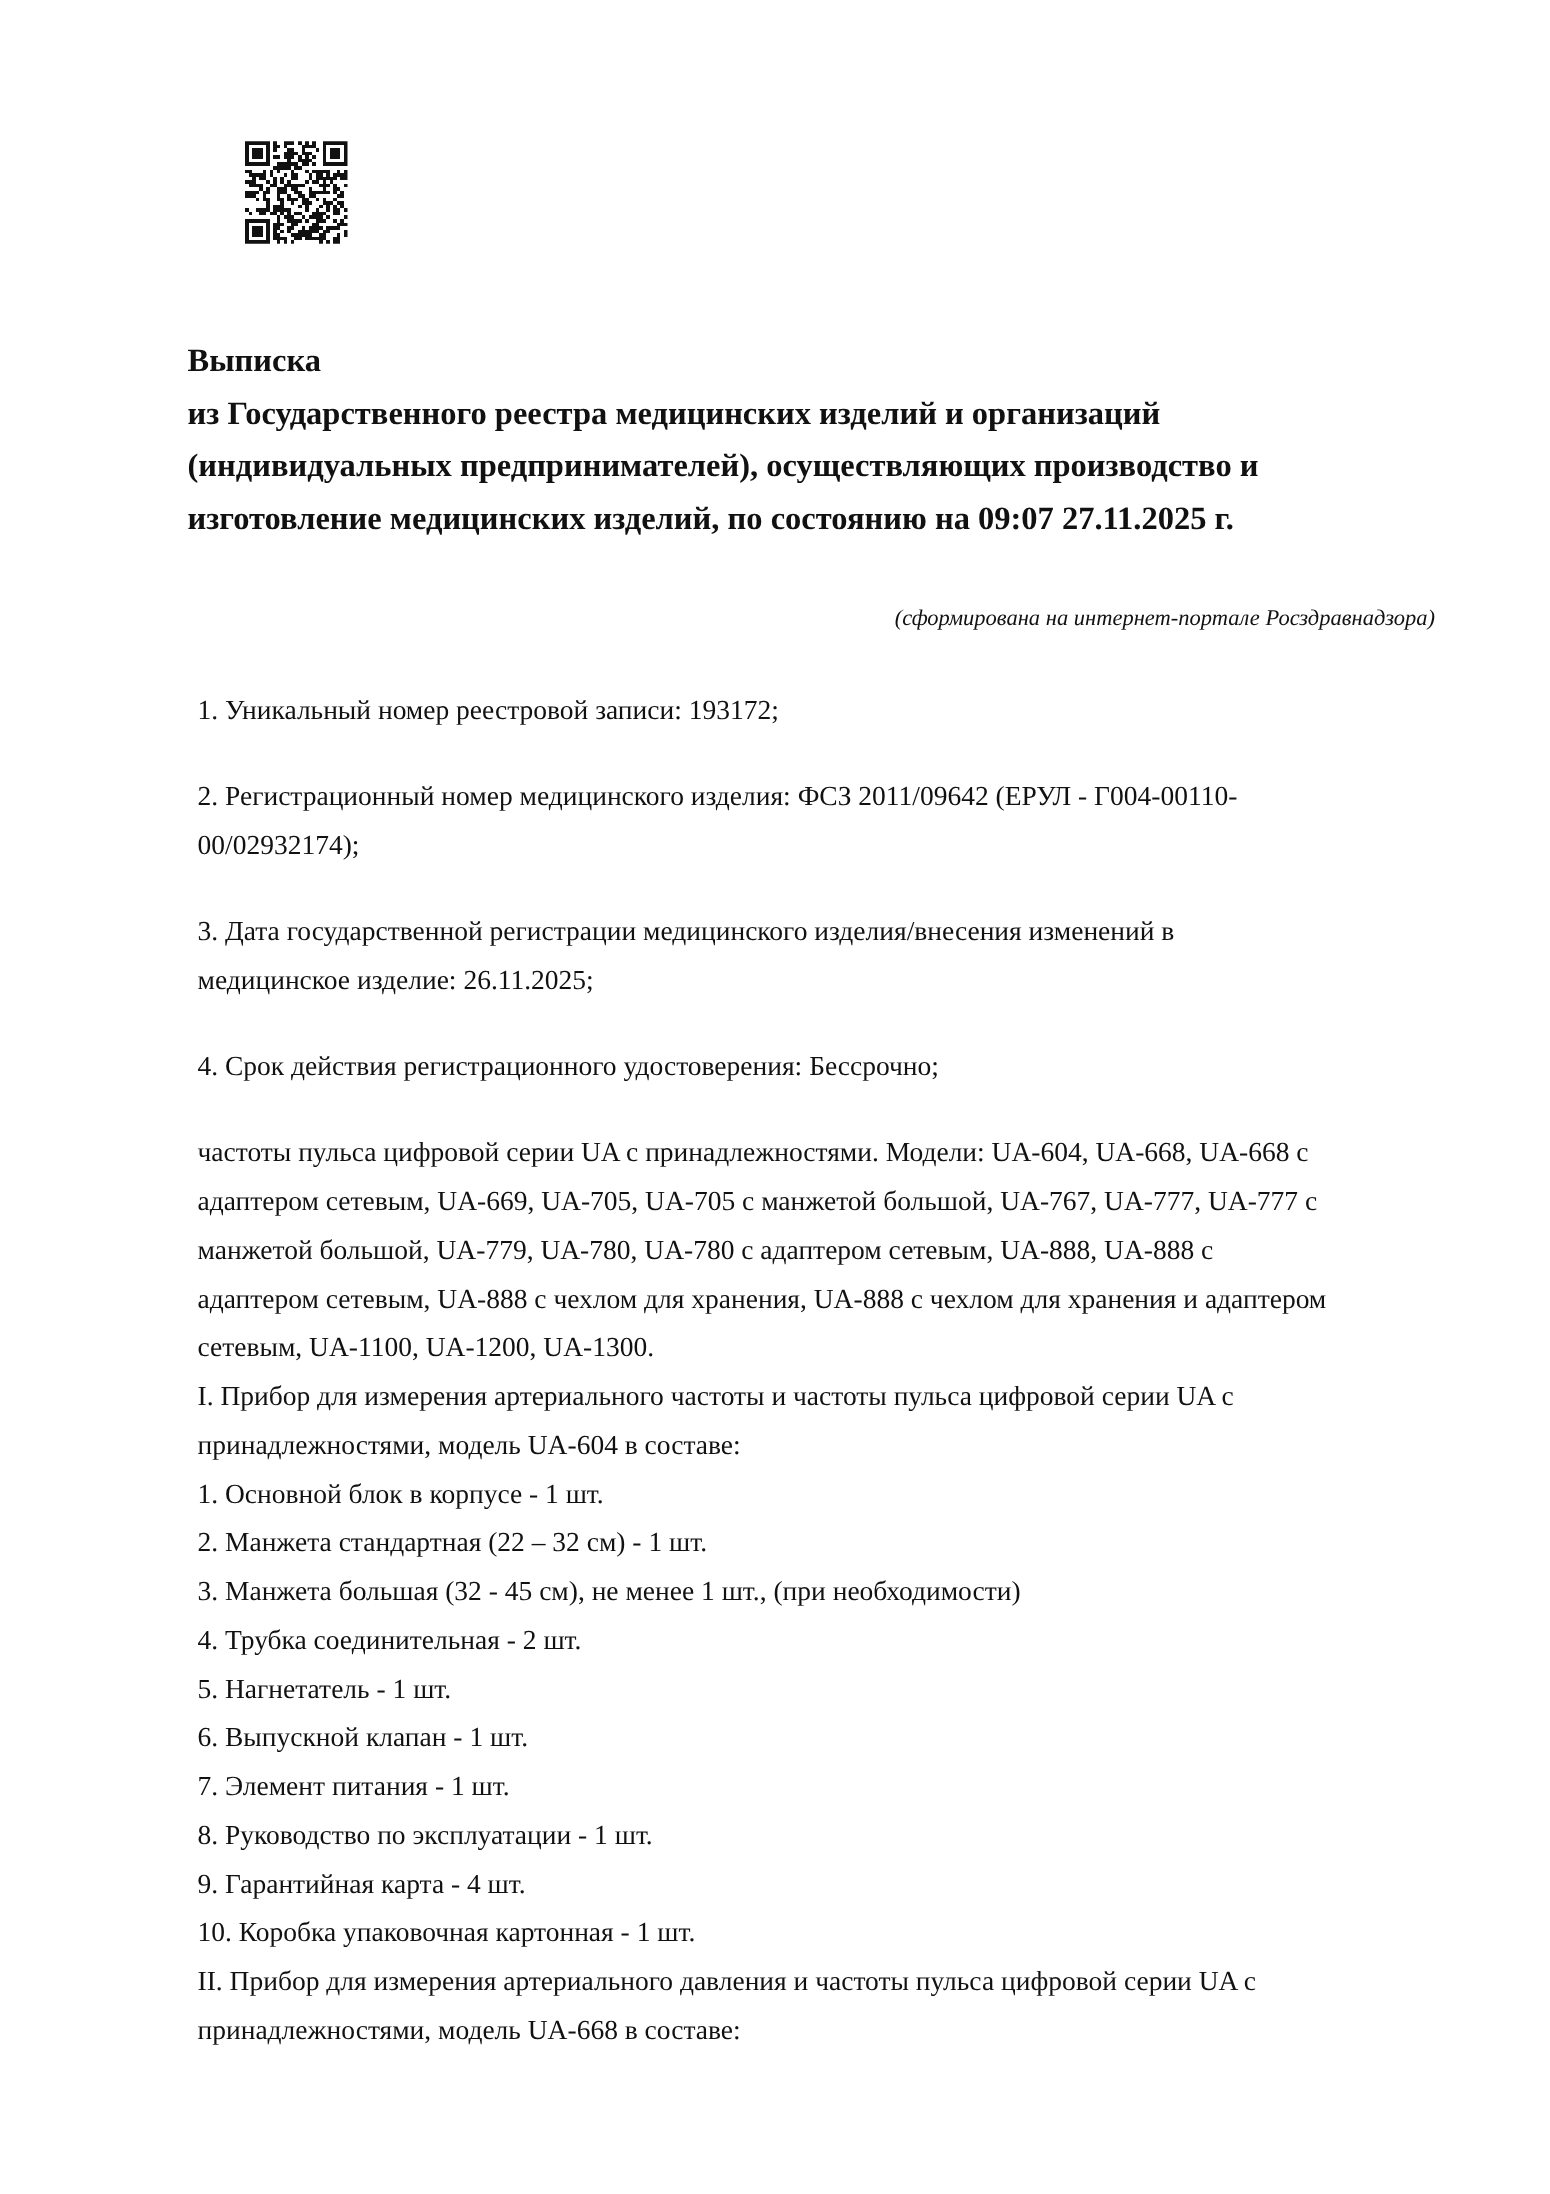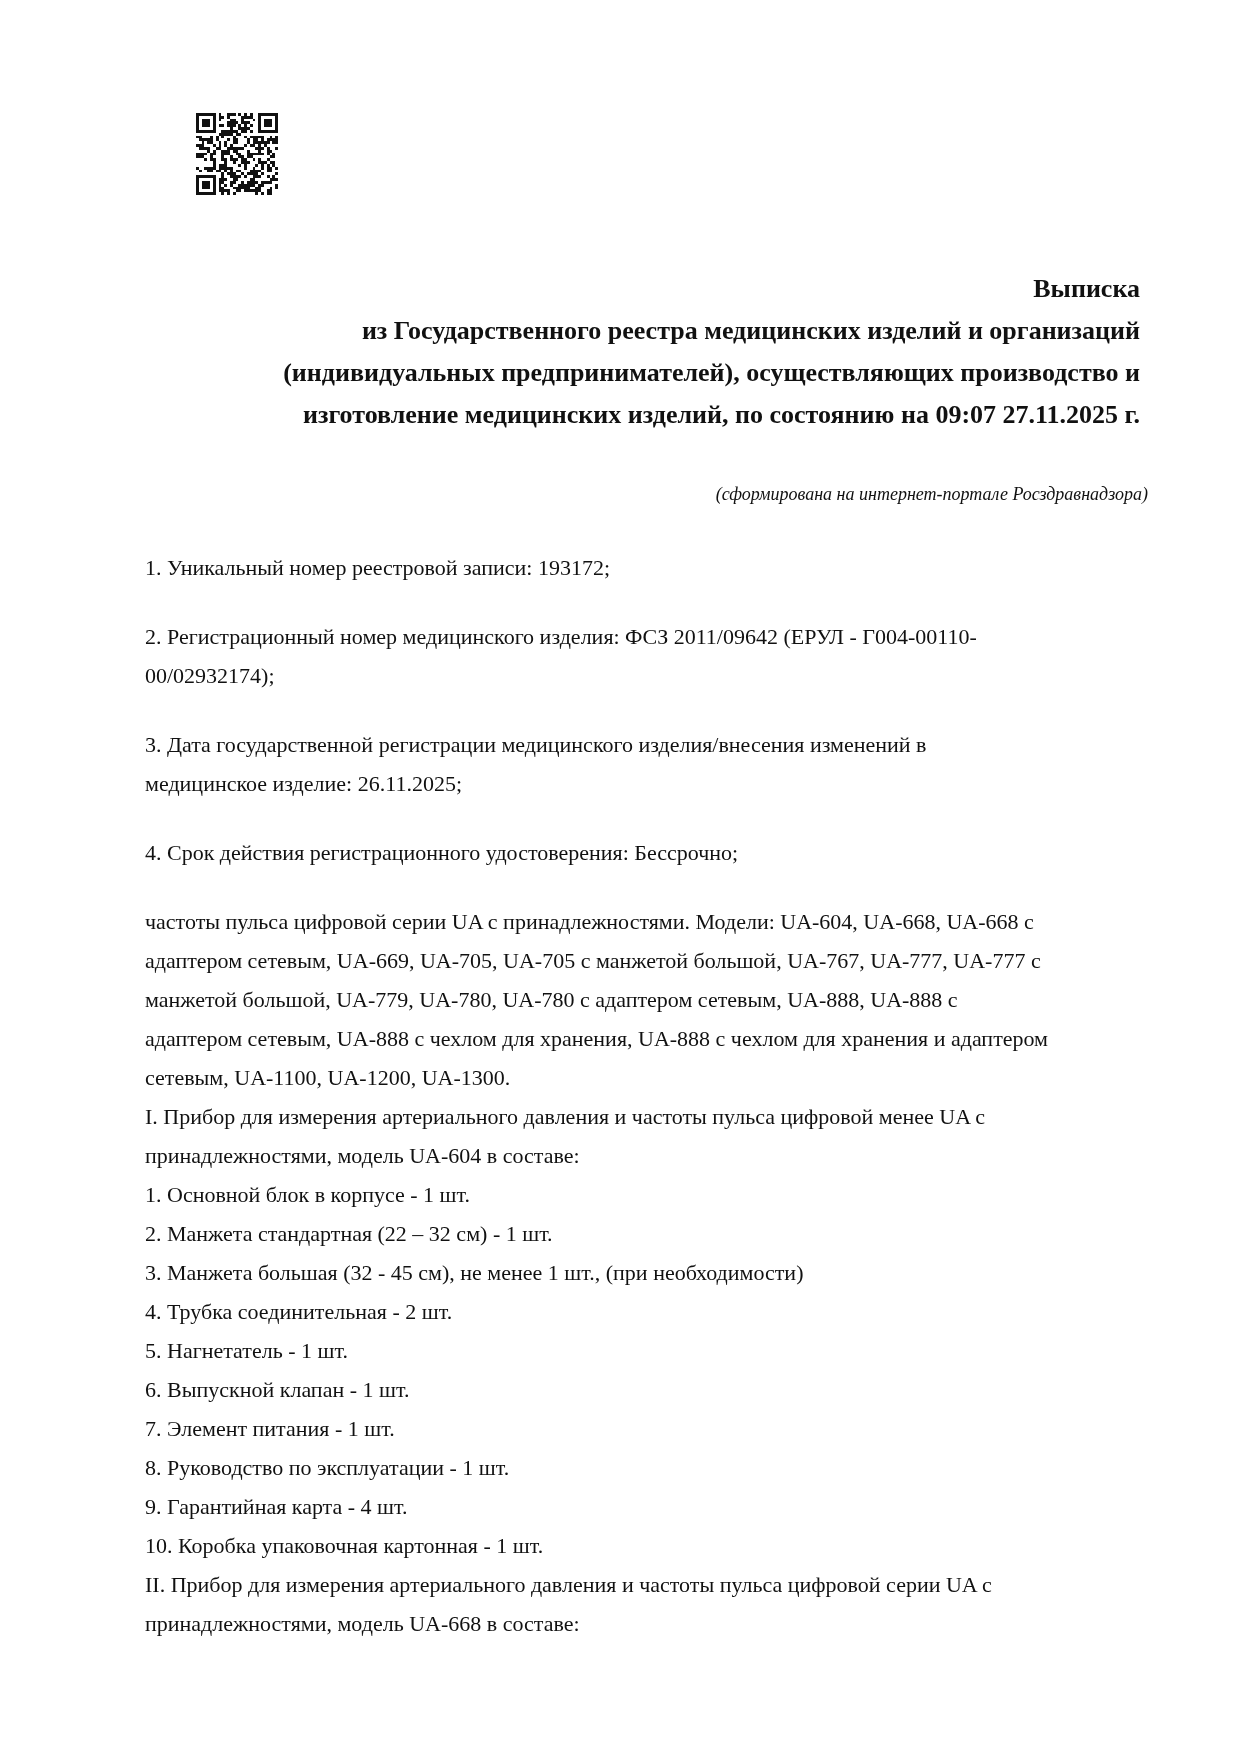--- a/index.html
+++ b/index.html
@@ -1,24 +1,24 @@
 <!DOCTYPE html>
 <html><head>
 <meta charset="utf-8">
 <style>
   html, body { margin: 0; padding: 0; background: #ffffff; }
   body { width: 1240px; height: 1755px; position: relative; overflow: hidden;
          font-family: "Liberation Serif", "DejaVu Serif", serif; color: #111111; }
   .qr { position: absolute; left: 196px; top: 113px; width: 82px; height: 82px; }
   .qr svg { width: 82px; height: 82px; display: block; }
-  .title-block { position: absolute; left: 140px; width: 1000px; top: 268px; text-align: right;
+  .title-block { position: absolute; left: 150px; width: 1000px; top: 268px; text-align: left;
                  font-weight: bold; font-size: 26px; line-height: 42px; }
   .title-block div { white-space: nowrap; }
   .subnote { position: absolute; right: 92px; top: 484px; font-size: 18px; white-space: nowrap; font-style: italic; }
-  .body { position: absolute; left: 145px; width: 1040px; top: 548px; font-size: 22px; line-height: 39px; }
+  .body { position: absolute; left: 158px; width: 1040px; top: 548px; font-size: 22px; line-height: 39px; }
   .para { margin: 0; }
   .gap { height: 30px; }
   .line { white-space: nowrap; }
 </style>
 </head>
 <body>
 
 <div class="qr">
   <svg id="qr-svg" viewBox="0 0 29 29" shape-rendering="crispEdges">
       <rect x="8" y="0" width="1" height="1" fill="#111"></rect>
@@ -390,21 +390,21 @@
   </div>
   <div class="gap"></div>
   <div class="para">
     <div class="line">частоты пульса цифровой серии UA с принадлежностями. Модели: UA-604, UA-668, UA-668 с</div>
     <div class="line">адаптером сетевым, UA-669, UA-705, UA-705 с манжетой большой, UA-767, UA-777, UA-777 с</div>
     <div class="line">манжетой большой, UA-779, UA-780, UA-780 с адаптером сетевым, UA-888, UA-888 с</div>
     <div class="line">адаптером сетевым, UA-888 с чехлом для хранения, UA-888 с чехлом для хранения и адаптером</div>
     <div class="line">сетевым, UA-1100, UA-1200, UA-1300.</div>
   </div>
   <div class="para">
-    <div class="line">I. Прибор для измерения артериального давления и частоты пульса цифровой менее UA с</div>
+    <div class="line">I. Прибор для измерения артериального частоты и частоты пульса цифровой серии UA с</div>
     <div class="line">принадлежностями, модель UA-604 в составе:</div>
     <div class="line">1. Основной блок в корпусе - 1 шт.</div>
     <div class="line">2. Манжета стандартная (22 – 32 см) - 1 шт.</div>
     <div class="line">3. Манжета большая (32 - 45 см), не менее 1 шт., (при необходимости)</div>
     <div class="line">4. Трубка соединительная - 2 шт.</div>
     <div class="line">5. Нагнетатель - 1 шт.</div>
     <div class="line">6. Выпускной клапан - 1 шт.</div>
     <div class="line">7. Элемент питания - 1 шт.</div>
     <div class="line">8. Руководство по эксплуатации - 1 шт.</div>
     <div class="line">9. Гарантийная карта - 4 шт.</div>

